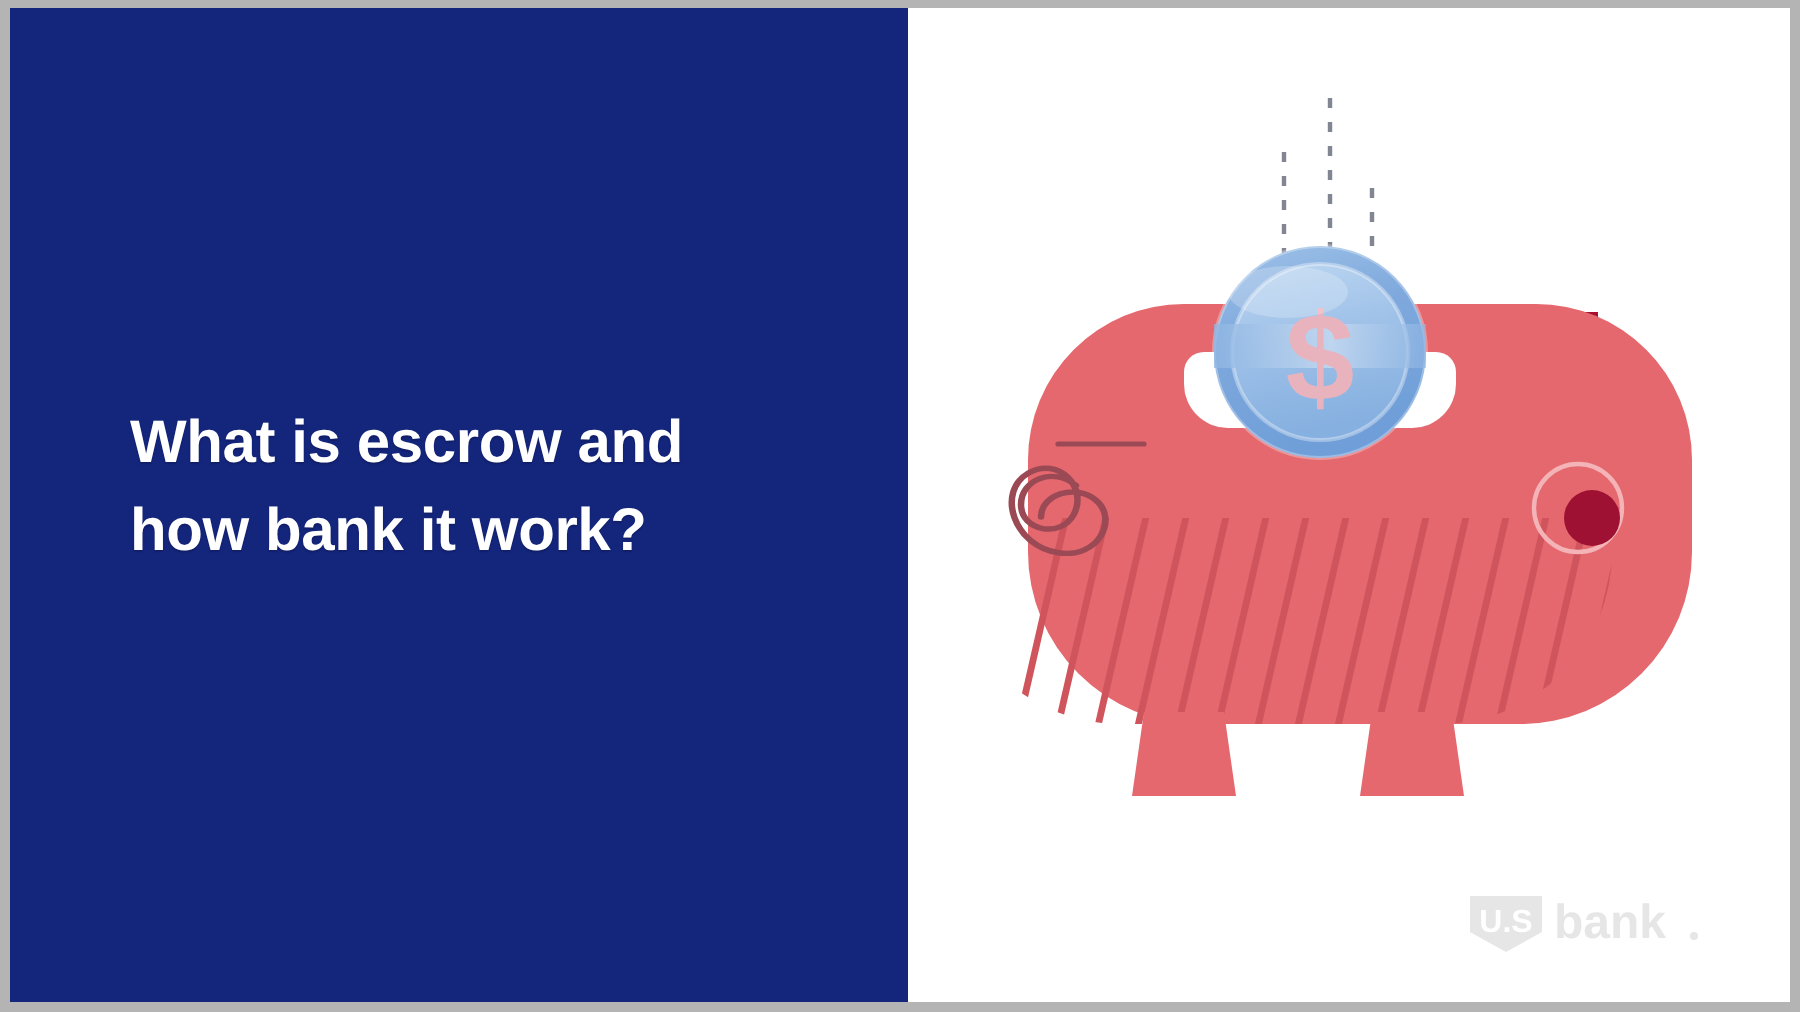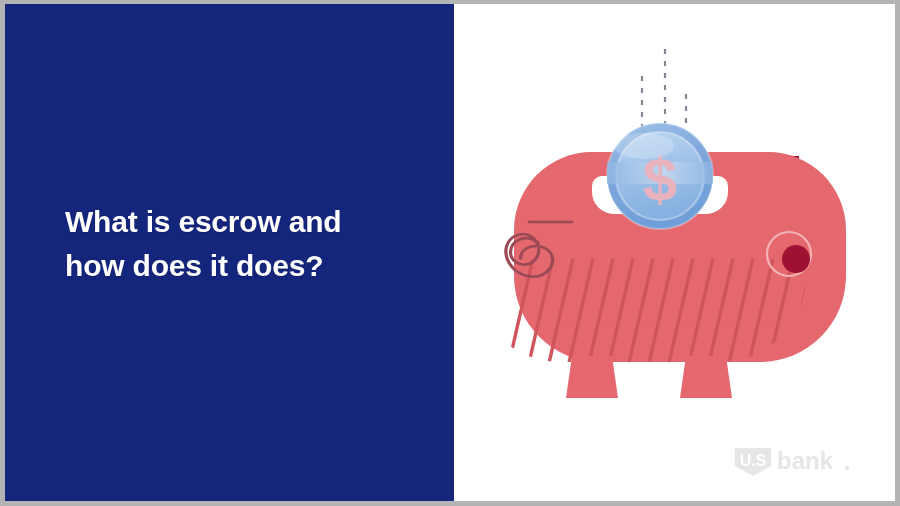--- a/index.html
+++ b/index.html
@@ -84,21 +84,21 @@
   }
 </style>
 </head>
 <body>
 
 <div class="slide-frame">
   <div class="slide-canvas">
 
     <div class="left-panel">
       <div class="headline">What is escrow and
-how does it does?</div>
+how bank it work?</div>
     </div>
 
     <div class="right-panel">
 
       <svg class="illustration" viewBox="0 0 446 497">
         <defs>
           <linearGradient id="coinGrad" x1="0" y1="0" x2="0.3" y2="1">
             <stop offset="0%" stop-color="#9ec2e8"></stop>
             <stop offset="45%" stop-color="#7fa9dd"></stop>
             <stop offset="100%" stop-color="#6f9ed8"></stop>

